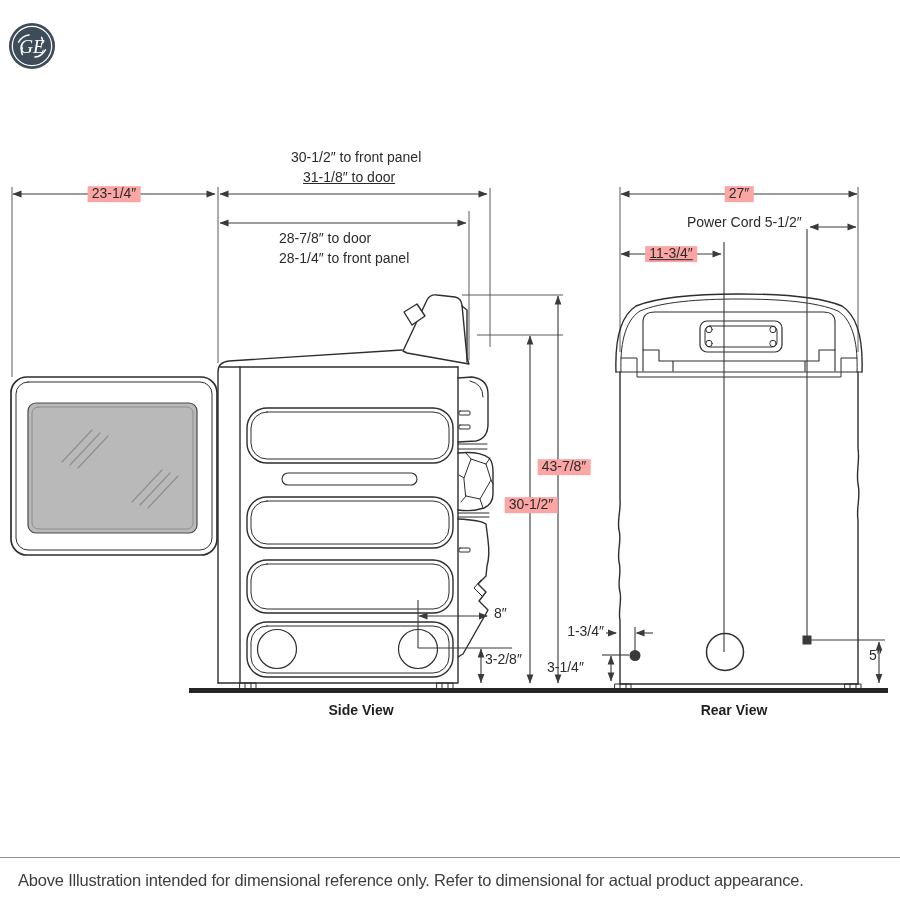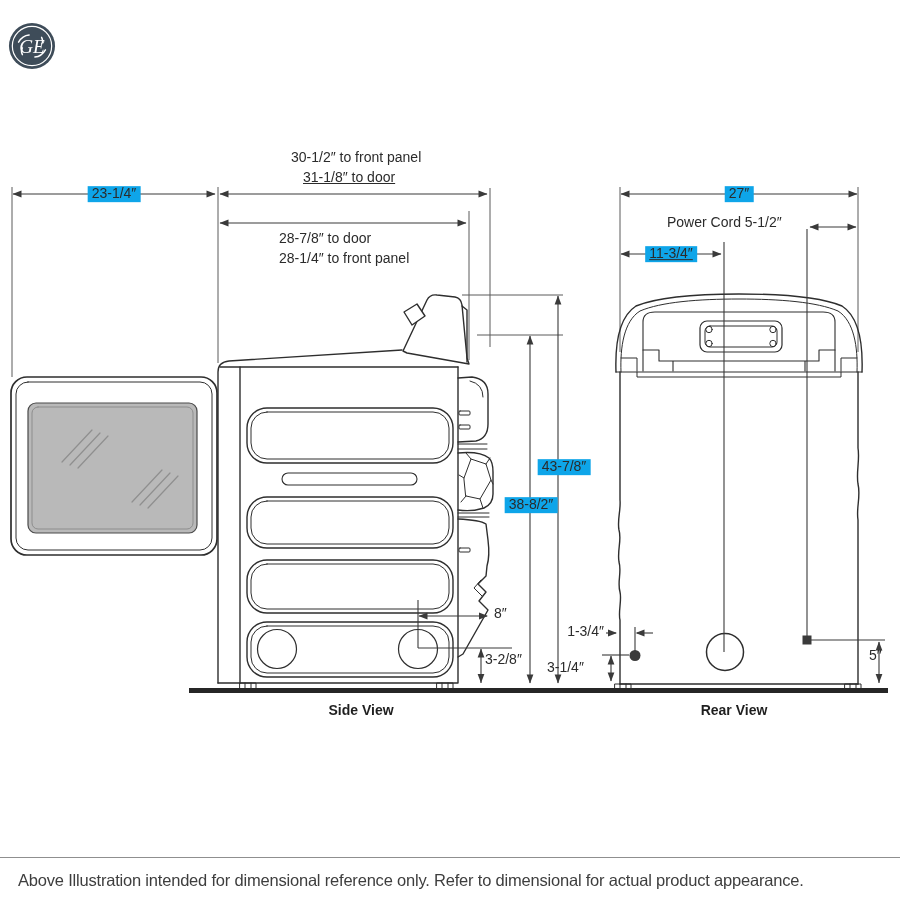--- a/index.html
+++ b/index.html
@@ -6,21 +6,21 @@
   body{
     width:900px;height:900px;position:relative;background:#ffffff;
     font-family:"Liberation Sans", sans-serif;overflow:hidden;
   }
   #art{position:absolute;left:0;top:0;width:900px;height:900px;}
   .dim{
     position:absolute;font-size:14px;color:#2b2b2b;white-space:nowrap;
     line-height:1.12;
   }
   .ctr{transform:translate(-50%,-50%);}
-  .bg{background:#0ea5e9;padding:0 4px;text-align:center;}
+  .bg{background:#fca5a5;padding:0 4px;text-align:center;}
   .rt{text-align:right;}
   .view-title{
     position:absolute;transform:translate(-50%,-50%);
     font-size:14px;font-weight:bold;color:#1f1f1f;white-space:nowrap;
   }
   .footer-rule{
     position:absolute;left:0;top:857px;width:900px;height:0;
     border-top:1px solid #8f8f8f;
   }
   .footer-note{
@@ -215,24 +215,24 @@
     <rect x="802.5" y="635.5" width="9" height="9"></rect>
   </g>
 </svg>
 
 <div class="dim" style="left:291px;top:150px;">30-1/2″ to front panel</div>
 <div class="dim" style="left:303px;top:170px;text-decoration:underline;">31-1/8″ to door</div>
 <div class="dim" style="left:279px;top:231px;">28-7/8″ to door</div>
 <div class="dim" style="left:279px;top:251px;">28-1/4″ to front panel</div>
 <div class="dim ctr bg" style="left:114px;top:194px;">23-1/4″</div>
 <div class="dim ctr bg" style="left:739px;top:194px;">27″</div>
-<div class="dim" style="left:667px;top:215px;text-align:right;">Power Cord 5-1/2″</div>
+<div class="dim" style="left:687px;top:215px;text-align:right;">Power Cord 5-1/2″</div>
 <div class="dim ctr bg" style="left:671px;top:254px;text-decoration:underline;">11-3/4″</div>
 <div class="dim ctr bg" style="left:564px;top:467px;">43-7/8″</div>
-<div class="dim ctr bg" style="left:531px;top:505px;">38-8/2″</div>
+<div class="dim ctr bg" style="left:531px;top:505px;">30-1/2″</div>
 <div class="dim" style="left:494px;top:606px;">8″</div>
 <div class="dim" style="left:485px;top:652px;">3-2/8″</div>
 <div class="dim rt" style="left:558px;top:624px;width:46px;">1-3/4″</div>
 <div class="dim" style="left:547px;top:660px;">3-1/4″</div>
 <div class="dim" style="left:869px;top:648px;">5″</div>
 
 <div class="view-title" style="left:361px;top:710px;">Side View</div>
 <div class="view-title" style="left:734px;top:710px;">Rear View</div>
 
 <div class="footer-rule"></div>

